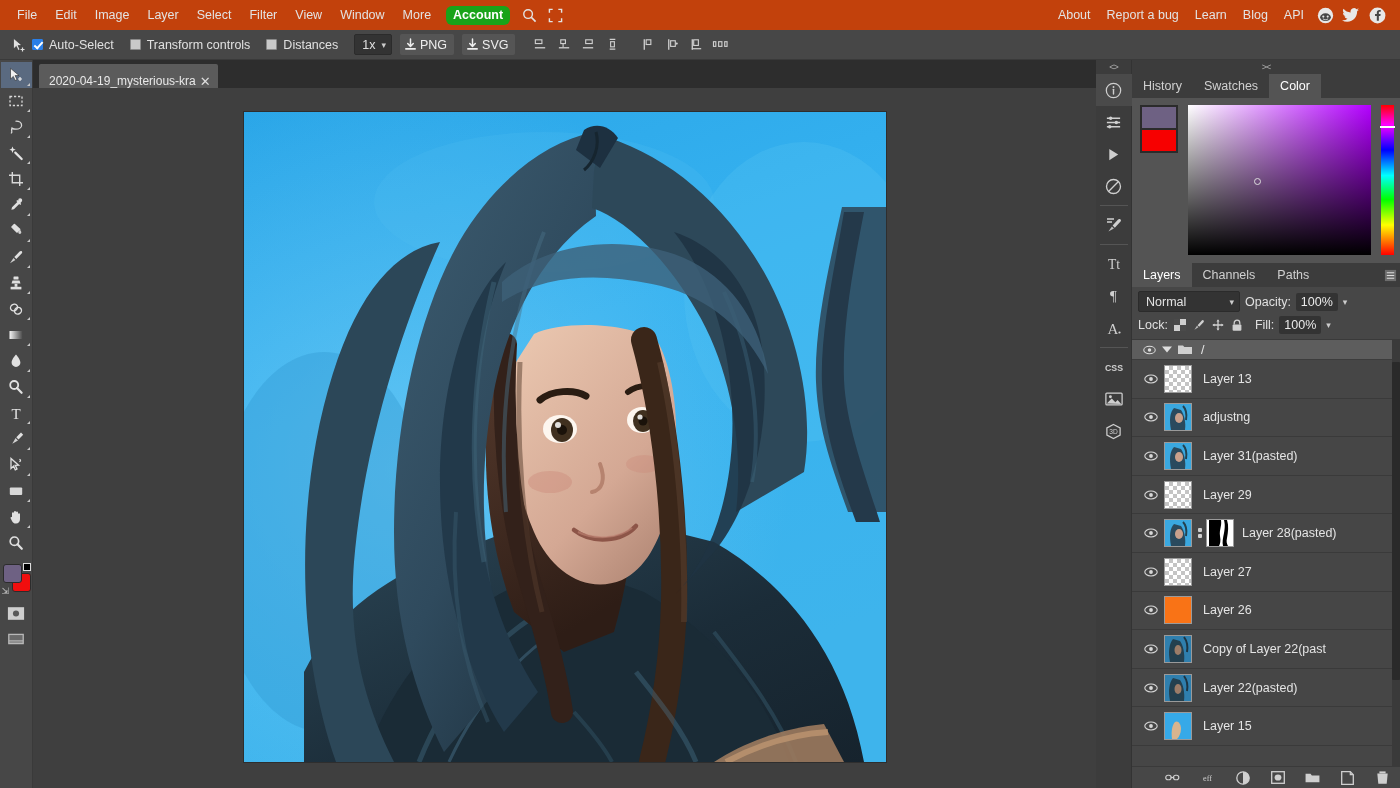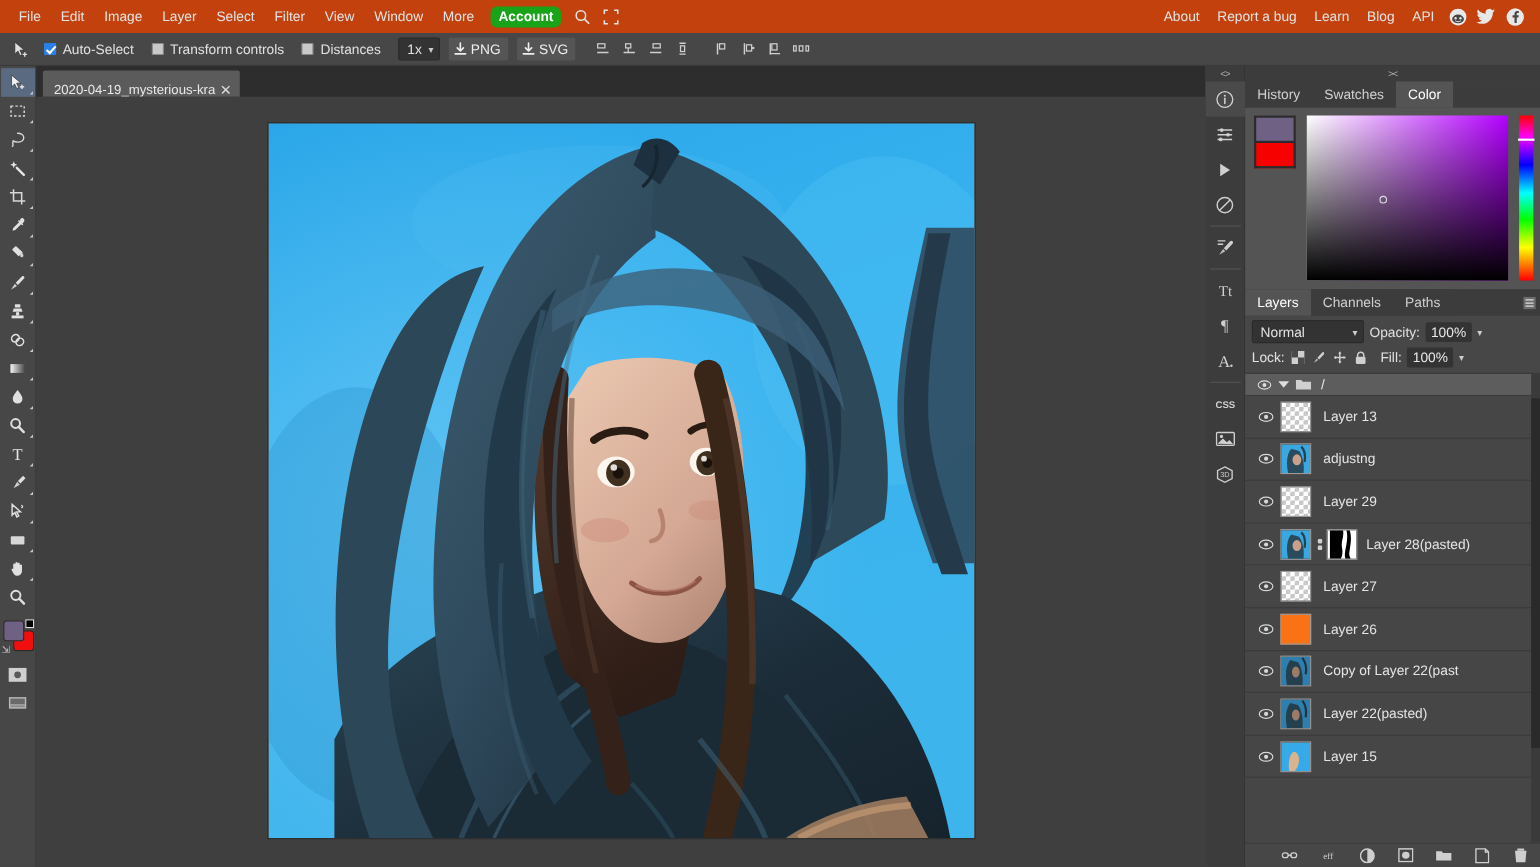--- a/index.html
+++ b/index.html
@@ -42,21 +42,21 @@
   .social { width: 26px; height: 30px; display: flex; align-items: center; justify-content: center; cursor: pointer; }
 
   
   .optionsbar {
     height: 30px; background: #474747;
     display: flex; align-items: center;
     border-bottom: 1px solid #3a3a3a;
     flex: 0 0 30px; padding-left: 6px;
   }
   .opt-tool-icon { width: 26px; height: 26px; display:flex; align-items:center; justify-content:center; }
-  .checkwrap { display: flex; align-items: center; margin-left: 8px; cursor: pointer; }
+  .checkwrap { display: flex; align-items: center; cursor: pointer; }
   .cbx {
     width: 11px; height: 11px; border: 1px solid #8a8a8a; background: #c9c9c9;
     display: inline-block; margin-right: 6px; border-radius: 1px; position: relative;
   }
   .cbx.on { background: #2a7fe8; border-color: #2a7fe8; }
   .cbx.on::after {
     content: ""; position: absolute; left: 3px; top: 0px;
     width: 3px; height: 7px; border: solid #fff; border-width: 0 2px 2px 0;
     transform: rotate(42deg);
   }
@@ -861,20 +861,37 @@
                 <svg width="26" height="26" viewBox="0 0 26 26">
                     <rect width="26" height="26" fill="#3aa8e0"></rect>
                     <path d="M9 4c-4 4-5 12-3 22h14c1-8-1-16-4-20z" fill="#2a4a5e"></path>
                     <ellipse cx="14" cy="14" rx="4" ry="5" fill="#c9a08c"></ellipse>
                     <path d="M18 2c3 3 4 8 3 14" stroke="#23414f" stroke-width="2" fill="none"></path>
                   </svg>
               </span>
               <span class="lname">adjustng</span>
             </div>
 
+            <div class="lrow">
+              <span class="eye">
+                <svg width="14" height="10" viewBox="0 0 14 10">
+                    <ellipse cx="7" cy="5" rx="6.2" ry="4" fill="none" stroke="#d8d8d8" stroke-width="1.1"></ellipse>
+                    <circle cx="7" cy="5" r="1.9" fill="#d8d8d8"></circle>
+                  </svg>
+              </span>
+              <span class="thumb">
+                <svg width="26" height="26" viewBox="0 0 26 26">
+                    <rect width="26" height="26" fill="#3aa8e0"></rect>
+                    <path d="M9 4c-4 4-5 12-3 22h14c1-8-1-16-4-20z" fill="#2a4a5e"></path>
+                    <ellipse cx="14" cy="14" rx="4" ry="5" fill="#c9a08c"></ellipse>
+                    <path d="M18 2c3 3 4 8 3 14" stroke="#23414f" stroke-width="2" fill="none"></path>
+                  </svg>
+              </span>
+              <span class="lname">Layer 31(pasted)</span>
+            </div>
 
             <div class="lrow">
               <span class="eye">
                 <svg width="14" height="10" viewBox="0 0 14 10">
                     <ellipse cx="7" cy="5" rx="6.2" ry="4" fill="none" stroke="#d8d8d8" stroke-width="1.1"></ellipse>
                     <circle cx="7" cy="5" r="1.9" fill="#d8d8d8"></circle>
                   </svg>
               </span>
               <span class="thumb checker"></span>
               <span class="lname">Layer 29</span>

